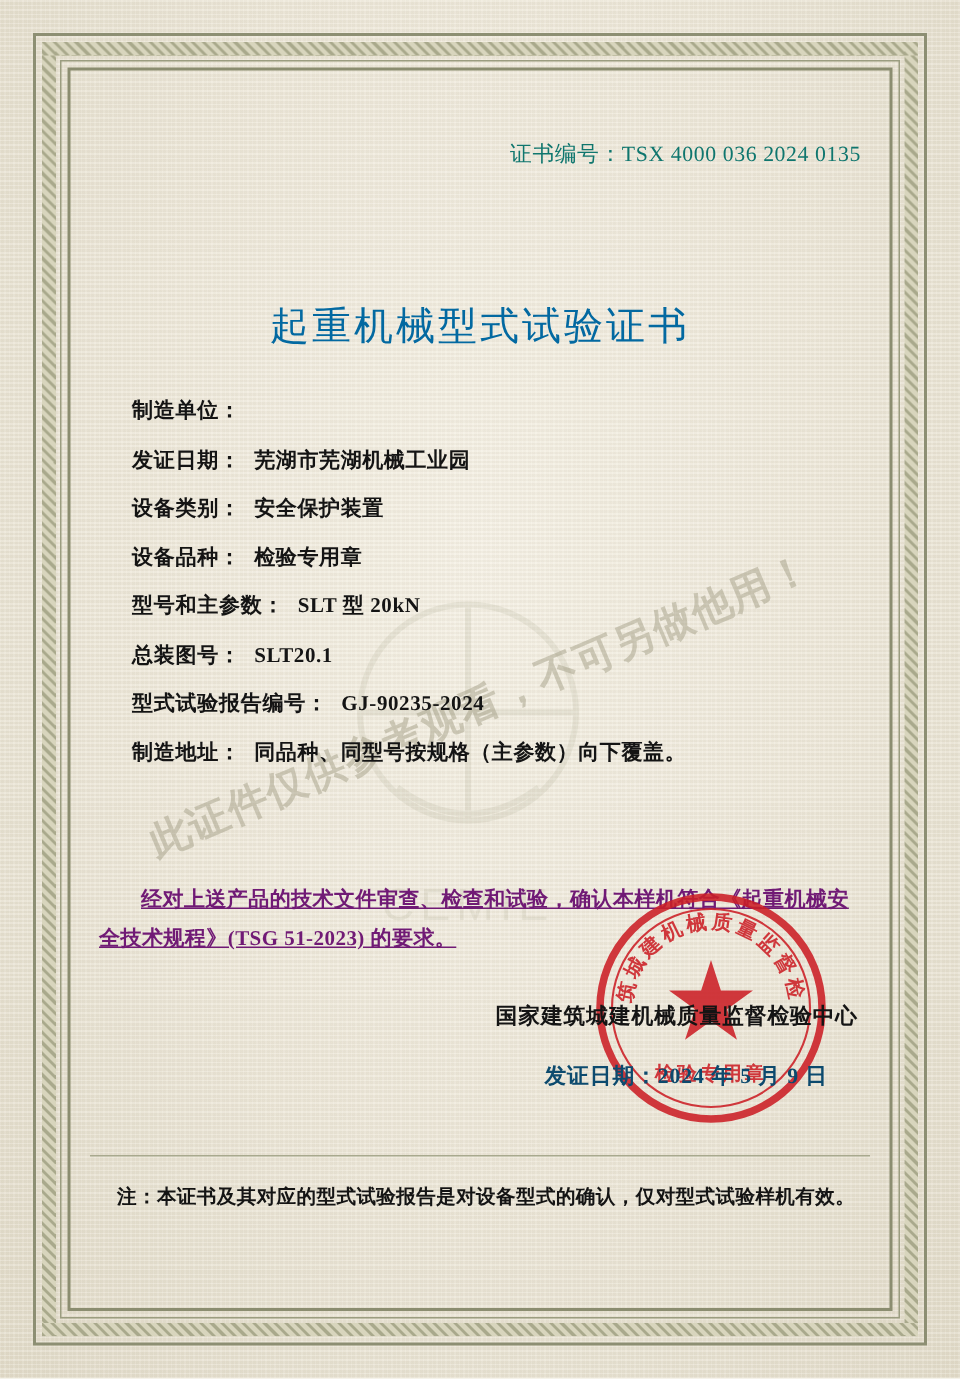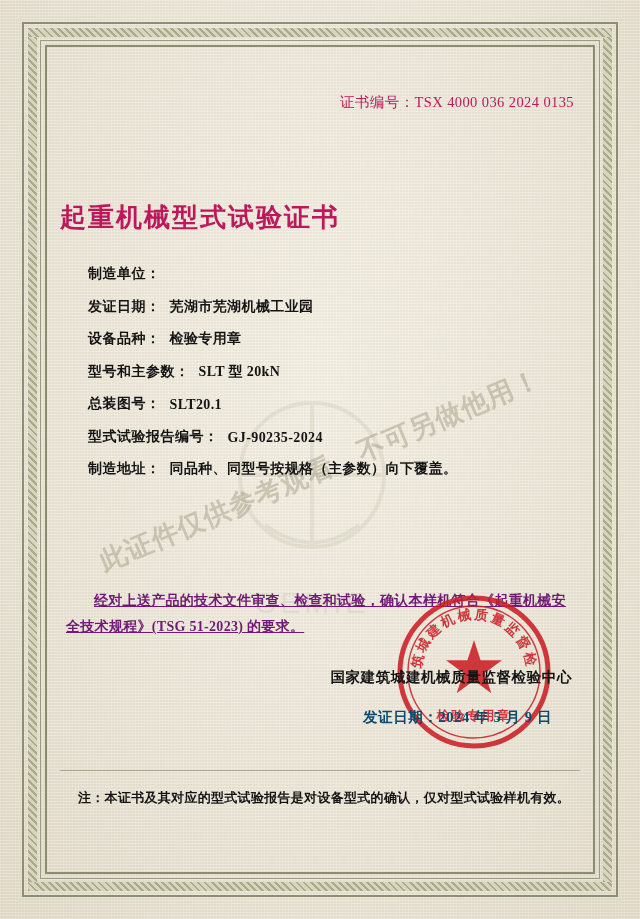--- a/index.html
+++ b/index.html
@@ -93,36 +93,36 @@
     top: 60px;
     right: 60px;
     bottom: 60px;
   }
 
   .cert-number {
     position: absolute;
     top: 33px;
     right: 6px;
     font-size: 14.5px;
-    color: #be185d;
+    color: #0f766e;
     letter-spacing: 0.4px;
     font-family: "Liberation Serif", serif;
     text-align: center;
   }
 
   .doc-title {
     position: absolute;
     top: 140px;
     left: 0;
     width: 100%;
-    text-align: left;
+    text-align: center;
     font-size: 26px;
-    font-weight: bold;
+    font-weight: normal;
     letter-spacing: 2px;
-    color: #be185d;
+    color: #0369a1;
   }
 
   .fields {
     position: absolute;
     top: 205px;
     left: 28px;
     right: 8px;
   }
   .field-row {
     display: flex;
@@ -236,20 +236,24 @@
 
     <div class="doc-title">起重机械型式试验证书</div>
 
     <div class="fields">
       <div class="field-row">
         <span class="field-label">制造单位：</span>
       </div>
       <div class="field-row">
         <span class="field-label">发证日期：</span>
         <span class="field-value">芜湖市芜湖机械工业园</span>
+      </div>
+      <div class="field-row">
+        <span class="field-label">设备类别：</span>
+        <span class="field-value">安全保护装置</span>
       </div>
       <div class="field-row">
         <span class="field-label">设备品种：</span>
         <span class="field-value">检验专用章</span>
       </div>
       <div class="field-row">
         <span class="field-label">型号和主参数：</span>
         <span class="field-value">SLT 型 20kN</span>
       </div>
       <div class="field-row">

